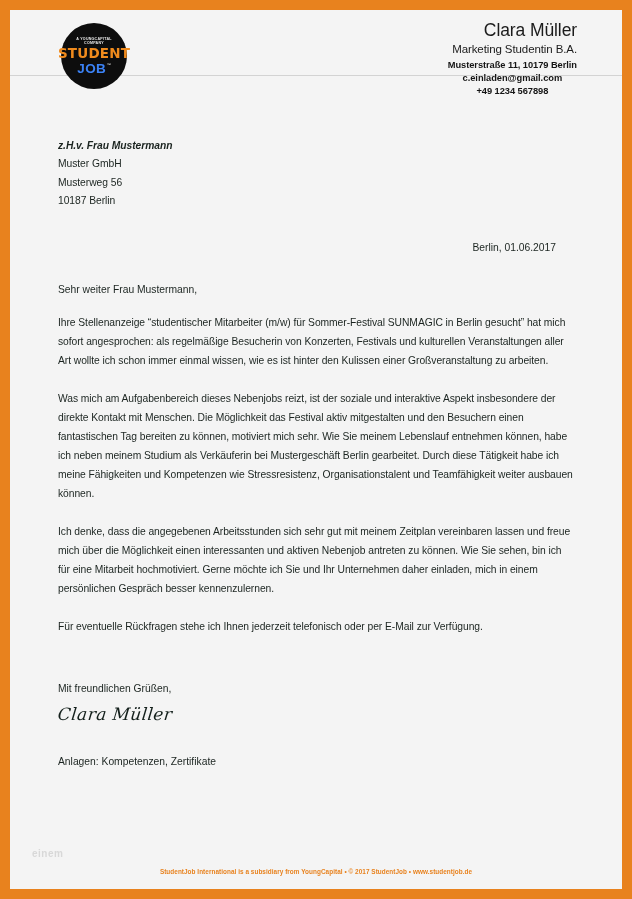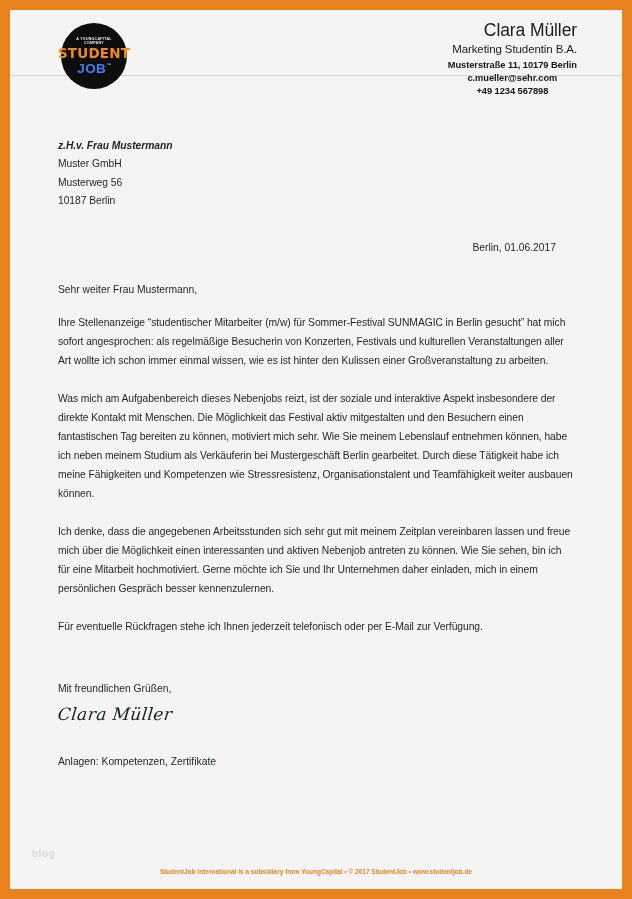--- a/index.html
+++ b/index.html
@@ -245,21 +245,21 @@
         <div id="logo-job-wrap">
           <span id="logo-job">JOB</span>
           <span id="logo-tm">™</span>
         </div>
       </div>
 
       <div id="sender-block">
         <div id="sender-name">Clara Müller</div>
         <div id="sender-role">Marketing Studentin B.A.</div>
         <div class="sender-contact">Musterstraße 11, 10179 Berlin</div>
-        <div class="sender-contact">c.mueller@sehr.com</div>
+        <div class="sender-contact">c.einladen@gmail.com</div>
         <div class="sender-contact">+49 1234 567898</div>
       </div>
 
     </div>
 
     <div id="letter-body">
 
       <div id="recipient-block">
         <div class="recipient-line attn">z.H.v. Frau Mustermann</div>
         <div class="recipient-line">Muster GmbH</div>
@@ -278,20 +278,20 @@
       <div class="body-para">Für eventuelle Rückfragen stehe ich Ihnen jederzeit telefonisch oder per E-Mail zur Verfügung.</div>
 
       <div id="closing">Mit freundlichen Grüßen,</div>
 
       <div id="signature">Clara Müller</div>
 
       <div id="attachments">Anlagen: Kompetenzen, Zertifikate</div>
 
     </div>
 
-    <div id="watermark">blog</div>
+    <div id="watermark">einem</div>
 
     <div id="footer">
       <div id="footer-text">StudentJob International is a subsidiary from YoungCapital • © 2017 StudentJob • www.studentjob.de</div>
     </div>
 
   </div>
 </div>
 
 </body></html>

